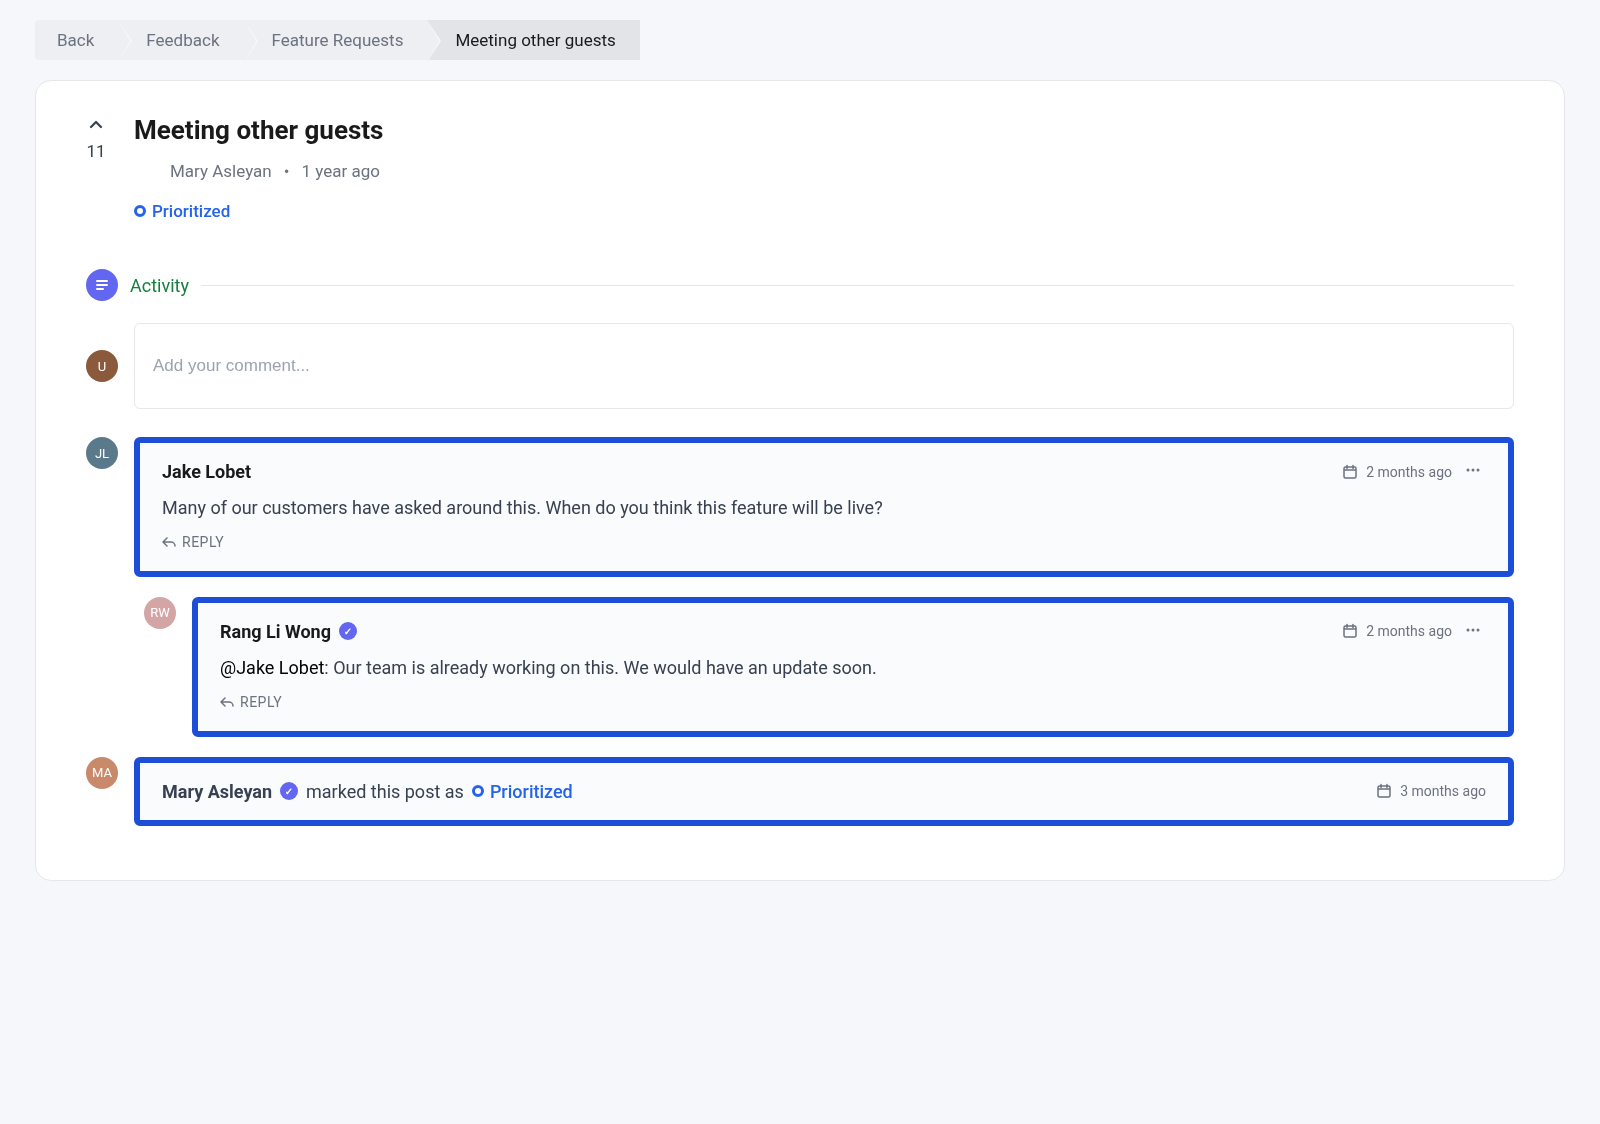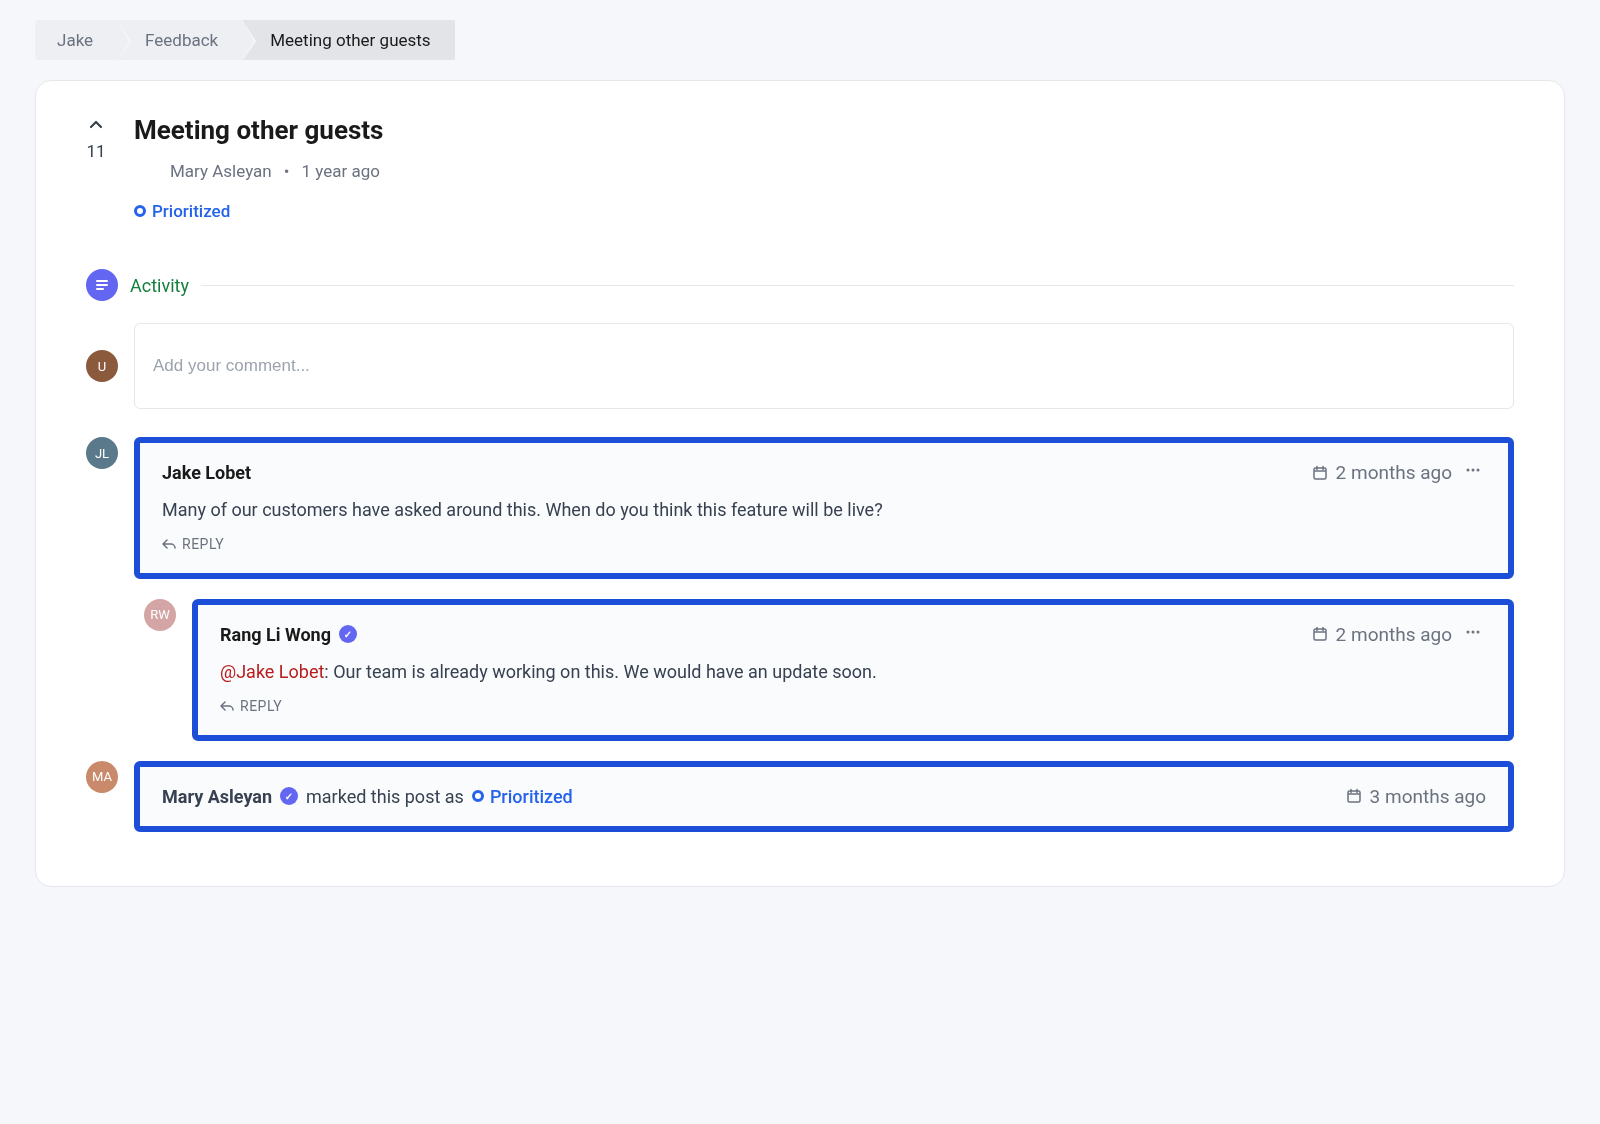--- a/index.html
+++ b/index.html
@@ -227,34 +227,34 @@
       content: '✓';
       color: #fff;
       font-size: 10px;
       font-weight: bold;
     }
     .comment-time {
       display: flex;
       align-items: center;
       gap: 8px;
       color: #6b7280;
-      font-size: 19px;
+      font-size: 14px;
     }
     .comment-menu {
       cursor: pointer;
       padding: 0 4px;
       color: #6b7280;
     }
     .comment-text {
       font-size: 18px;
       color: #374151;
       line-height: 1.55;
       margin-bottom: 12px;
     }
-    .mention { color: #b91c1c; }
+    .mention { color: #000000; }
     .reply-btn {
       display: inline-flex;
       align-items: center;
       gap: 6px;
       color: #6b7280;
       font-size: 14px;
       letter-spacing: 0.5px;
       cursor: pointer;
     }
     
@@ -281,22 +281,23 @@
     
     .cal-icon {
       display: inline-flex;
       vertical-align: middle;
     }
   </style>
 </head>
 <body>
 
 <nav class="breadcrumb">
-  <div class="breadcrumb-item">Jake</div>
+  <div class="breadcrumb-item">Back</div>
   <div class="breadcrumb-item">Feedback</div>
+  <div class="breadcrumb-item">Feature Requests</div>
   <div class="breadcrumb-item active">Meeting other guests</div>
 </nav>
 
 <div class="card">
   <div class="post-header">
     <div class="vote-col">
       <span class="vote-up">
         <svg width="20" height="20" viewBox="0 0 20 20" fill="none">
           <path d="M5 12l5-5 5 5" stroke="#374151" stroke-width="2.2" stroke-linecap="round" stroke-linejoin="round"></path>
         </svg>

